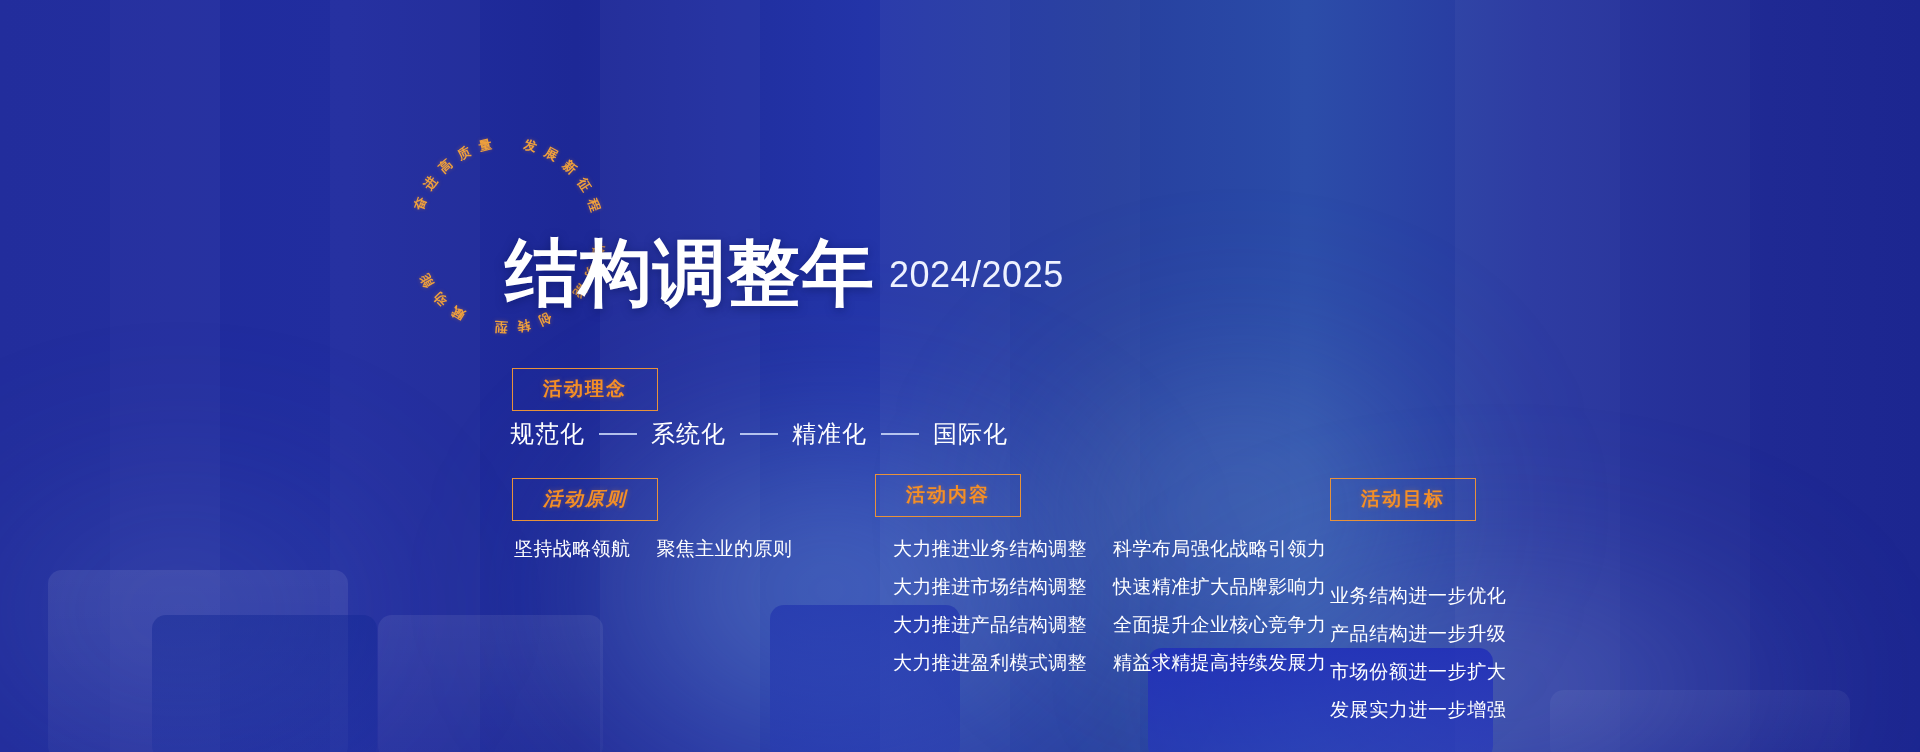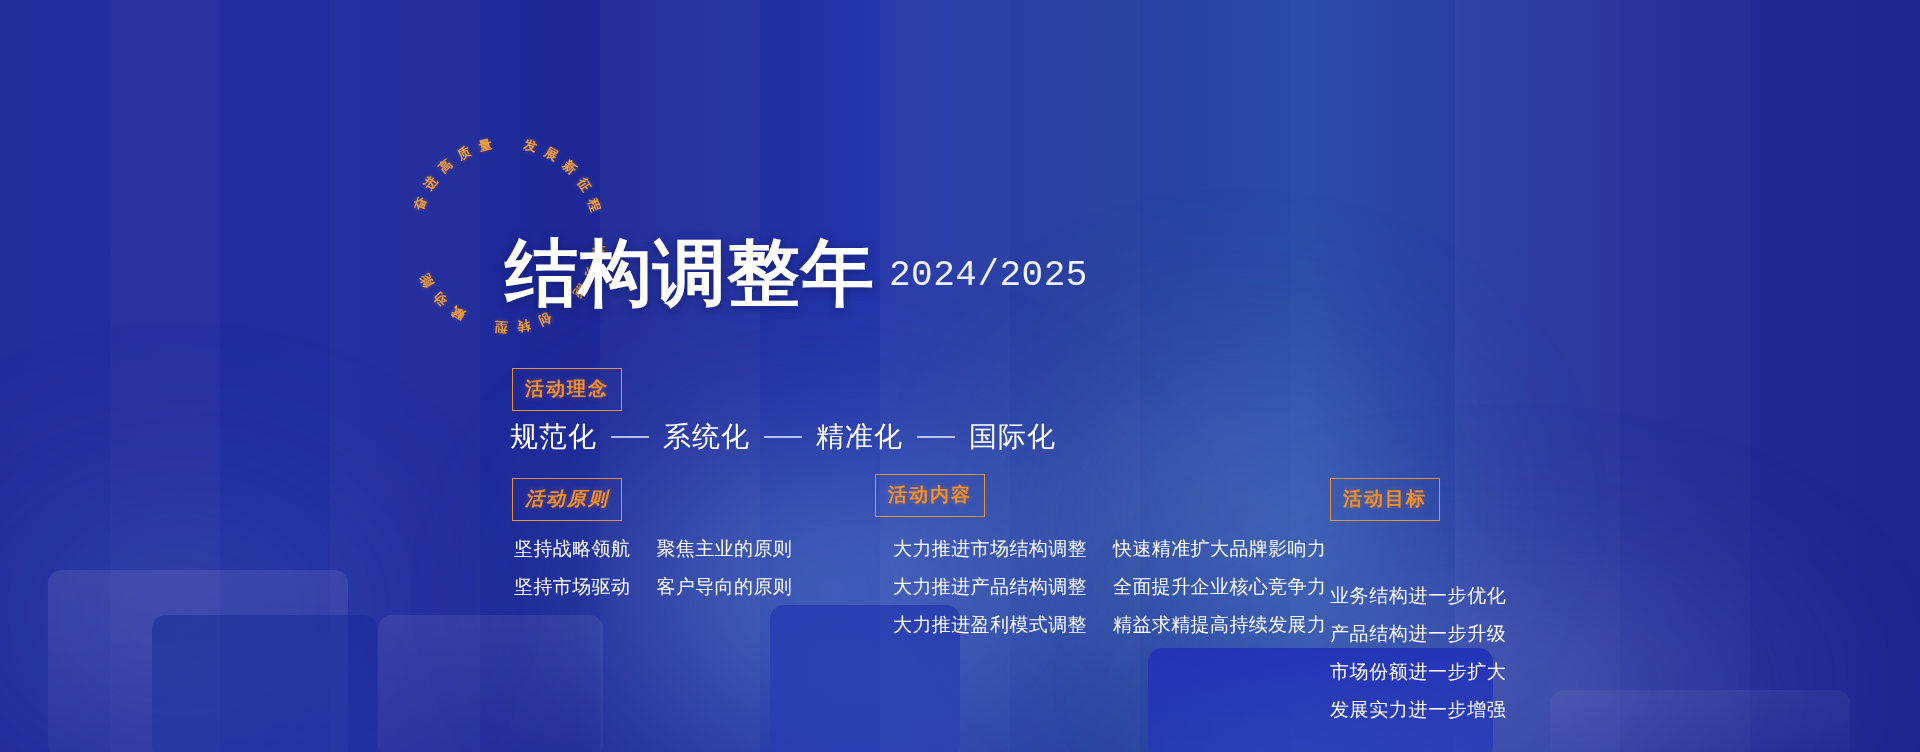--- a/index.html
+++ b/index.html
@@ -32,30 +32,30 @@
   #ring .ch span{position:absolute;display:block;transform-origin:center center;
     font-size:13px;font-weight:700;color:#f0a13c;white-space:nowrap;
     text-shadow:0 0 4px rgba(255,150,40,.35);
     transform:translate(-50%,-50%);}
 
   #headline{position:absolute;left:505px;top:238px;display:flex;align-items:flex-end;text-align:right;}
   #headline .cn{font-size:73px;font-weight:900;letter-spacing:1px;color:#ffffff;
     line-height:0.96;font-family:"DejaVu Sans","Liberation Sans",sans-serif;
     text-shadow:0 2px 10px rgba(10,20,90,.55);}
   #headline .yr{margin-left:14px;margin-bottom:12px;font-size:36px;font-weight:400;
-    color:#eef2ff;letter-spacing:0.5px;font-family:Liberation Mono, monospace;}
+    color:#eef2ff;letter-spacing:0.5px;font-family:Liberation Sans, sans-serif;}
 
   .badge{position:absolute;display:inline-flex;align-items:center;justify-content:flex-start;
-    border:1.6px solid #e8923a;padding:7px 12px 8px;}
+    border:1.6px solid #e8923a;padding:7px 30px 8px;}
   .badge span{font-size:19px;font-weight:800;color:#f58f26;letter-spacing:2px;
     font-family:"DejaVu Sans","Liberation Sans",sans-serif;
     text-shadow:0 0 5px rgba(245,140,40,.35);}
 
   #concept-line{position:absolute;left:510px;top:418px;display:flex;align-items:center;gap:0;}
-  #concept-line .w{font-size:28px;color:#ffffff;letter-spacing:1px;font-family:Liberation Serif, serif;}
+  #concept-line .w{font-size:24px;color:#ffffff;letter-spacing:1px;font-family:Liberation Serif, serif;}
   #concept-line .dash{display:inline-block;width:38px;height:2px;background:rgba(215,228,255,.8);margin:0 14px;}
 
   .col{position:absolute;}
   .col .row{display:flex;gap:26px;margin-bottom:12px;}
   .col .row div{font-size:19px;color:#ffffff;white-space:nowrap;letter-spacing:.4px;}
   .col.single .row div{letter-spacing:.6px;}
 </style>
 </head>
 <body>
 
@@ -167,31 +167,31 @@
   </div>
 
   <div class="badge" style="left:512px;top:478px;font-style:italic;">
     <span>活动原则</span>
   </div>
   <div class="col" style="left:514px;top:536px;">
     <div class="row">
       <div>坚持战略领航</div>
       <div>聚焦主业的原则</div>
     </div>
-    <div class="row">
-      <div>坚持市场驱动</div>
-      <div>客户导向的原则</div>
-    </div>
   </div>
 
   <div class="badge" style="left:875px;top:474px;">
     <span>活动内容</span>
   </div>
   <div class="col" style="left:893px;top:536px;">
     <div class="row">
+      <div>大力推进业务结构调整</div>
+      <div>科学布局强化战略引领力</div>
+    </div>
+    <div class="row">
       <div>大力推进市场结构调整</div>
       <div>快速精准扩大品牌影响力</div>
     </div>
     <div class="row">
       <div>大力推进产品结构调整</div>
       <div>全面提升企业核心竞争力</div>
     </div>
     <div class="row">
       <div>大力推进盈利模式调整</div>
       <div>精益求精提高持续发展力</div>

